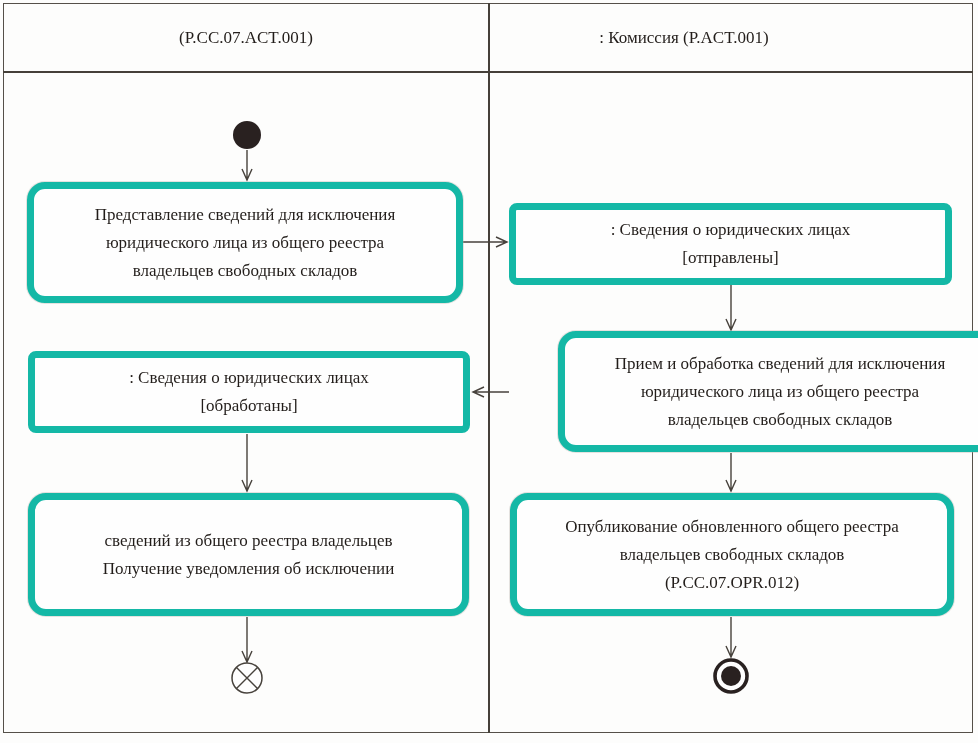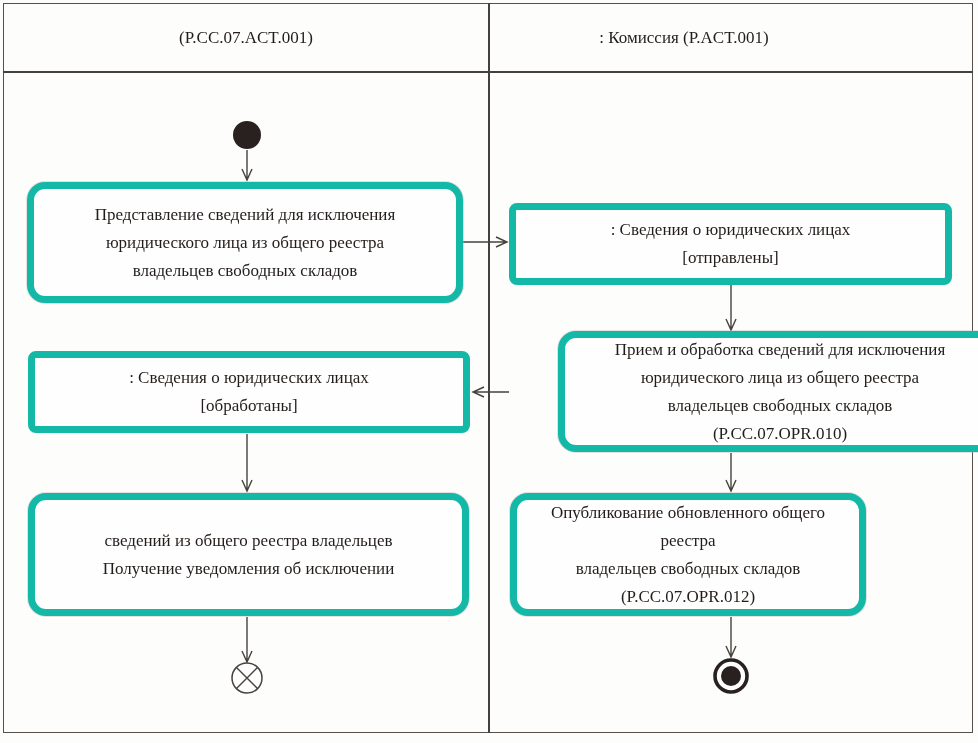--- a/index.html
+++ b/index.html
@@ -142,32 +142,31 @@
 
   <div class="node object" style="left:509px; top:203px; width:443px; height:82px;">
     <div>: Сведения о юридических лицах</div>
     <div>[отправлены]</div>
   </div>
 
   <div class="node action" style="left:510px; top:331px; width:444px; height:121px;margin-left:48px;">
     <div>Прием и обработка сведений для исключения</div>
     <div>юридического лица из общего реестра</div>
     <div>владельцев свободных складов</div>
-    <div>(P.CC.07.OPR.010)</div>
   </div>
 
   <div class="node object" style="left:28px; top:351px; width:442px; height:82px;">
     <div>: Сведения о юридических лицах</div>
     <div>[обработаны]</div>
   </div>
 
   <div class="node action" style="left:28px; top:493px; width:441px; height:123px;">
     <div>сведений из общего реестра владельцев</div>
     <div>Получение уведомления об исключении</div>
   </div>
 
-  <div class="node action" style="left:510px; top:493px; width:356px; height:123px;">
+  <div class="node action" style="left:510px; top:493px; width:444px; height:123px;">
     <div>Опубликование обновленного общего реестра</div>
     <div>владельцев свободных складов</div>
     <div>(P.CC.07.OPR.012)</div>
   </div>
 
 </div>
 
 </body></html>

